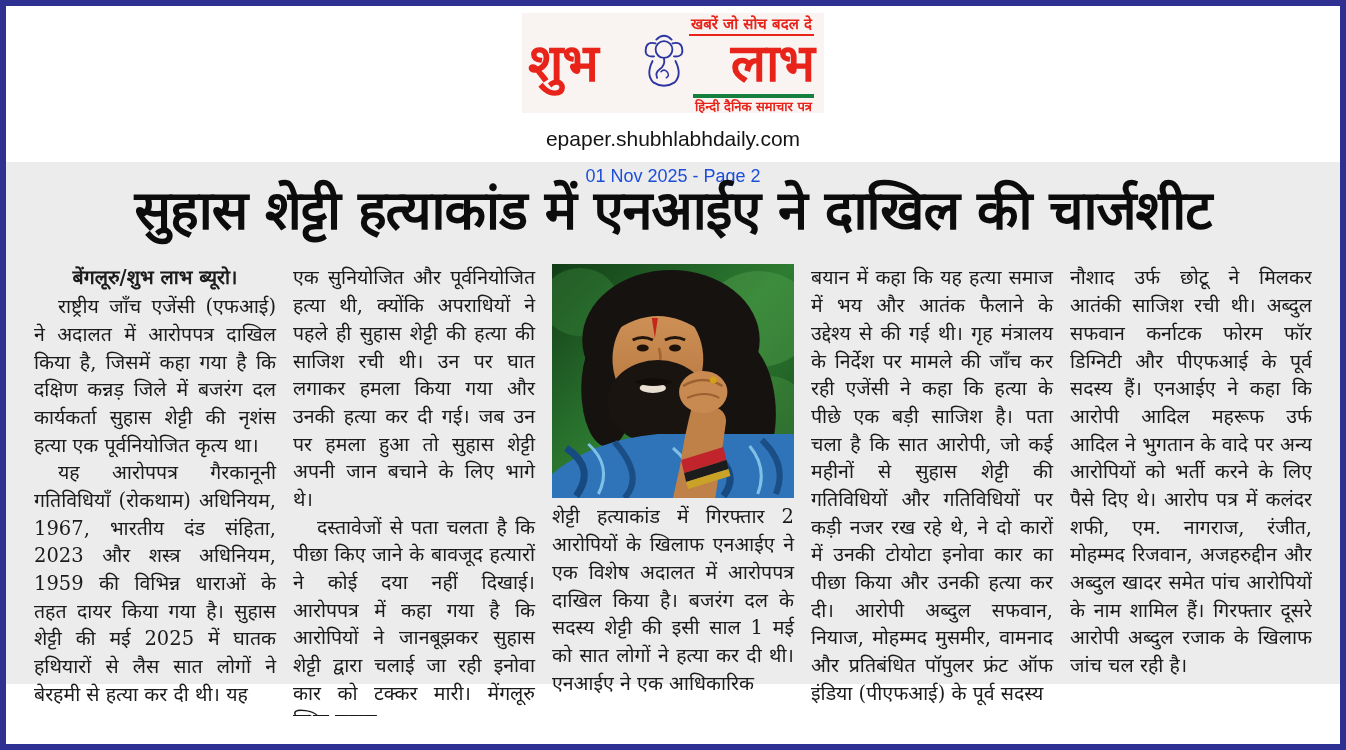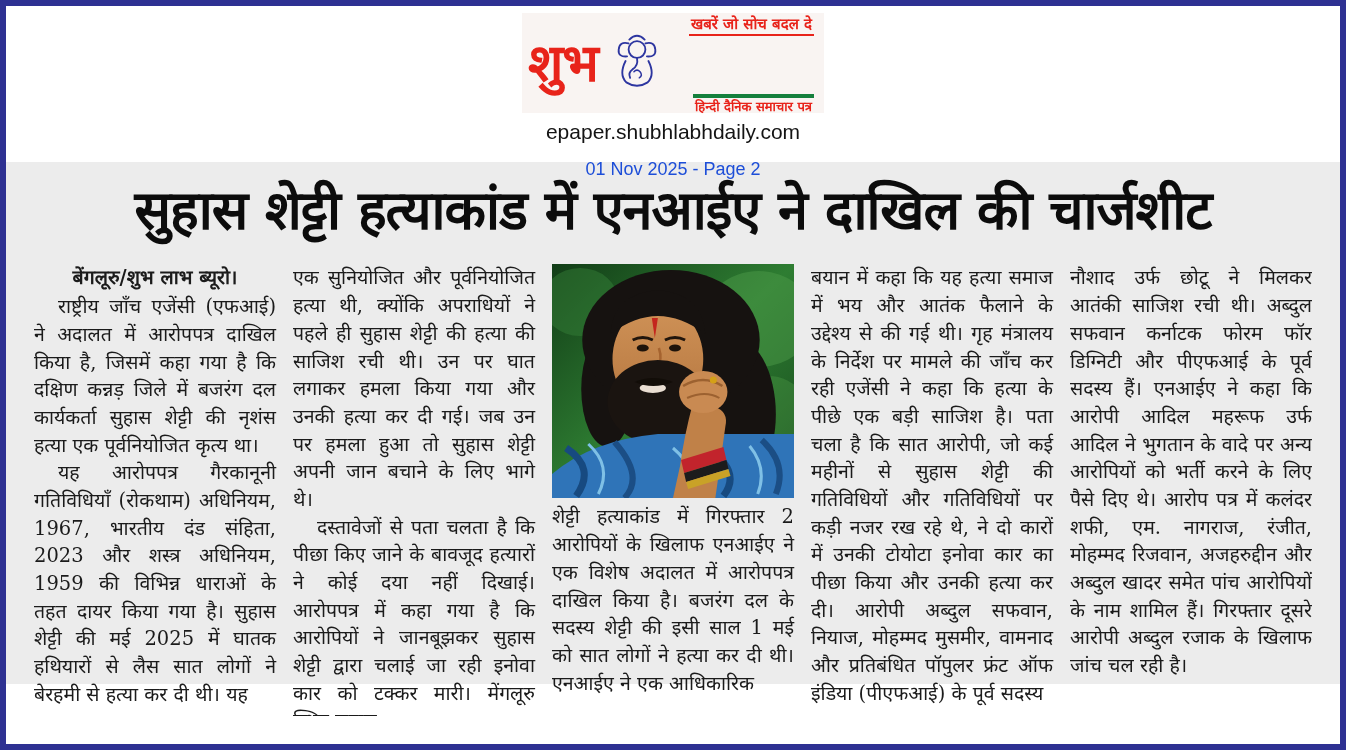--- a/index.html
+++ b/index.html
@@ -21,38 +21,38 @@
     padding: 3px 10px 2px 6px;
     display: flex; flex-direction: column;
   }
   .tagline {
     align-self: flex-end;
     color: #e8231a; font-weight: bold; font-size: 15px;
     border-bottom: 2px solid #e8231a;
     padding: 0 2px 1px 2px; line-height: 1.15;
   }
   .logo-row {
-    display: flex; align-items: center; justify-content: flex-start;
+    display: flex; align-items: center; justify-content: space-between;
     gap: 16px; flex: 1; margin-top: -4px;
   }
   .logo-word {
     color: #e8231a; font-weight: bold; font-size: 52px; line-height: 1;
     font-family: "DejaVu Serif", serif;
     letter-spacing: -1px;
   }
   .subtitle {
     align-self: flex-end;
     color: #e8231a; font-weight: bold; font-size: 13px;
     border-top: 4px solid #15803d;
     padding: 2px 2px 0 2px; line-height: 1.1;
   }
   .url-line {
     text-align: center; font-size: 21px; color: #141414;
     font-family: "Liberation Sans", sans-serif;
-    margin-top: 7px; line-height: 1.1;
+    margin-top: 14px; line-height: 1.1;
   }
   .edition-line {
     text-align: center; font-size: 18px; color: #1d4ed8;
     font-family: "Liberation Sans", sans-serif;
     margin-top: 17px; line-height: 1.1;
   }
   
   .article-band {
     background: #ececec; height: 522px;
     padding: 14px 28px 8px 28px;
@@ -98,20 +98,21 @@
           <svg width="46" height="58" viewBox="0 0 60 76" fill="none">
             <path d="M20,10 Q30,0 40,10" stroke="#2d35a0" stroke-width="2.4" stroke-linecap="round"></path>
             <circle cx="30" cy="23" r="11" stroke="#2d35a0" stroke-width="2.4"></circle>
             <path d="M19,15 Q7,12 6,23 Q5,33 17,32" stroke="#2d35a0" stroke-width="2.4" stroke-linecap="round"></path>
             <path d="M41,15 Q53,12 54,23 Q55,33 43,32" stroke="#2d35a0" stroke-width="2.4" stroke-linecap="round"></path>
             <path d="M30,34 Q32,44 24,49 Q18,53 21,60" stroke="#2d35a0" stroke-width="2.4" stroke-linecap="round"></path>
             <path d="M15,38 Q6,56 16,66 Q30,75 44,66 Q54,56 45,38" stroke="#2d35a0" stroke-width="2.4" stroke-linecap="round"></path>
             <path d="M26,52 Q30,48 34,52 Q38,57 33,60" stroke="#2d35a0" stroke-width="2" stroke-linecap="round"></path>
           </svg>
         </span>
+        <span class="logo-word">लाभ</span>
       </div>
       <div class="subtitle">हिन्दी दैनिक समाचार पत्र</div>
     </div>
     <div class="url-line">epaper.shubhlabhdaily.com</div>
     <div class="edition-line">01 Nov 2025 - Page 2</div>
   </div>
 
   <div class="article-band">
     <div class="headline">सुहास शेट्टी हत्याकांड में एनआईए ने दाखिल की चार्जशीट</div>
 

